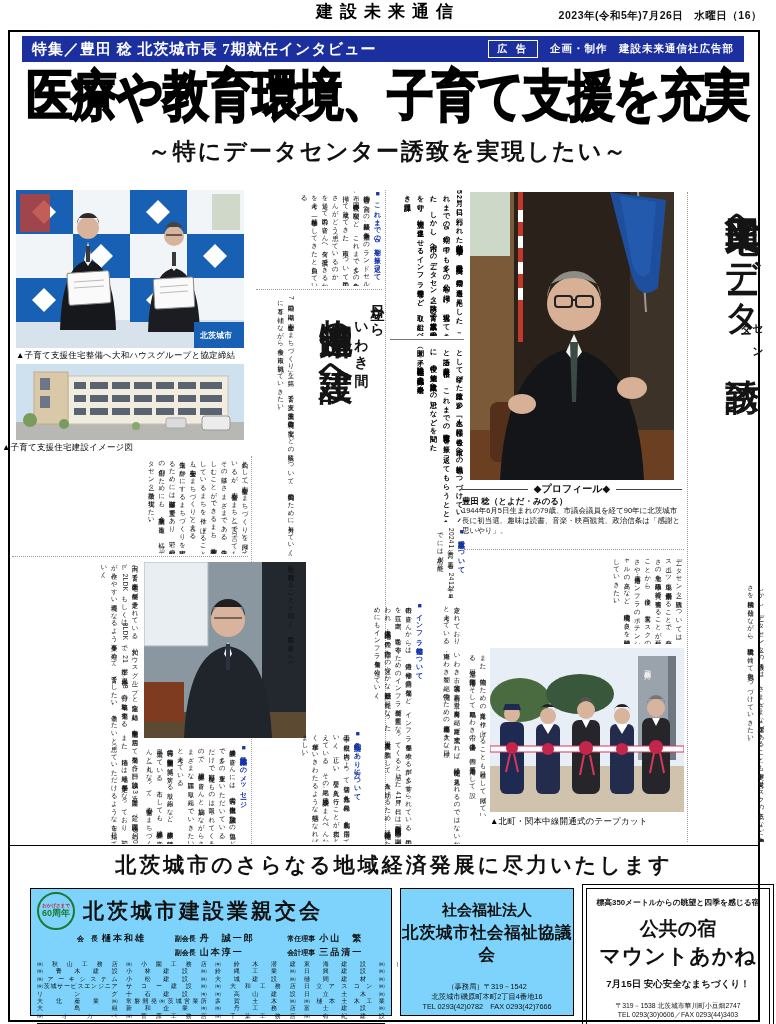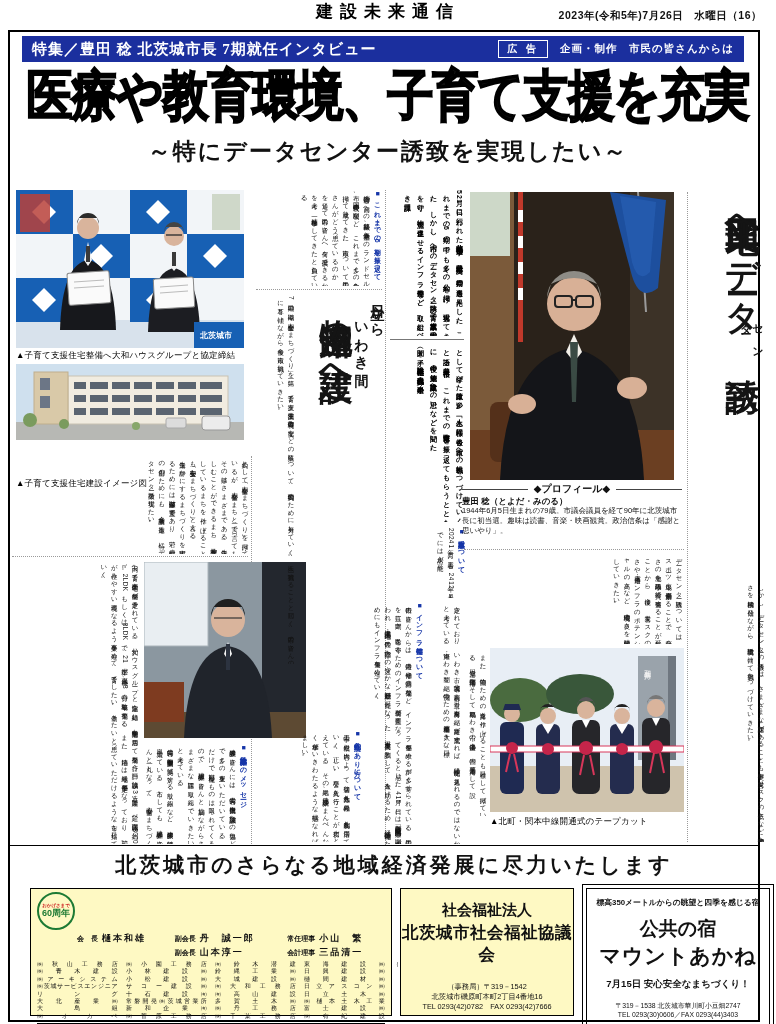--- a/index.html
+++ b/index.html
@@ -47,21 +47,21 @@
   .dot-h{height:0;border-top:1px dotted #9a9a9a;}
   .sol-h{height:0;border-top:1.5px solid #000;}
   .lead-div{height:0;border-top:1px solid #777;}
   
   .ph svg{display:block;}
   .ov-white{color:#fff;font-weight:bold;}
   
   .bot-banner{left:10px;top:851px;width:768px;text-align:center;font-family:"Liberation Serif","DejaVu Serif",serif;
               font-size:21px;font-weight:900;letter-spacing:3px;}
   
-  .adbox{border:1.5px solid #000;box-sizing:border-box;background:#fef9c3;}
+  .adbox{border:1.5px solid #000;box-sizing:border-box;background:#7dd3fc;}
   .ad1{left:30px;top:888px;width:362px;height:128px;padding:3px 6px;}
   .ad1 .hd{display:flex;align-items:center;gap:8px;}
   .badge{width:34px;height:34px;border:2.5px solid #1d7a34;border-radius:50%;flex:0 0 auto;
          display:flex;flex-direction:column;align-items:center;justify-content:center;line-height:1;}
   .badge .b1{font-size:4.5px;color:#c22;font-weight:bold;}
   .badge .b2{font-size:9px;color:#1d7a34;font-weight:900;margin-top:1px;}
   .ad1 .ttl{font-size:21px;font-weight:900;letter-spacing:3px;white-space:nowrap;}
   .officers{display:grid;grid-template-columns:1fr 1.15fr 1fr;font-size:8px;margin:2px 0 2px 40px;row-gap:1px;}
   .officer .role{font-weight:bold;font-size:7px;margin-right:4px;}
   .officer .oname{font-weight:bold;font-size:9px;letter-spacing:2px;}
@@ -88,21 +88,21 @@
 <div class="page">
 
   <div class="abs masthead">建設未来通信</div>
   <div class="abs pdate">2023年(令和5年)7月26日　水曜日（16）</div>
   <div class="abs frame"></div>
 
   <div class="abs banner">
     <span class="t">特集／豊田 稔 北茨城市長 7期就任インタビュー</span>
     <span class="sp"></span>
     <span class="adlab">広 告</span>
-    <span class="credit">企画・制作　市民の皆さんからは</span>
+    <span class="credit">企画・制作　建設未来通信社広告部</span>
   </div>
 
   <div class="abs h-main">医療や教育環境、子育て支援を充実</div>
   <div class="abs h-sub">～特にデータセンター誘致を実現したい～</div>
 
   <div class="abs dot-v" style="left:251px;top:456px;height:388px;"></div>
   <div class="abs dot-v" style="left:385px;top:190px;height:655px;"></div>
   <div class="abs dot-v" style="left:687px;top:192px;height:650px;"></div>
   <div class="abs dot-h" style="left:464px;top:549px;width:220px;"></div>
   <div class="abs dot-h" style="left:256px;top:289px;width:126px;"></div>
@@ -178,21 +178,21 @@
       <rect x="18" y="8" width="34" height="52" fill="#d9c9a8" stroke="#bfae8d"></rect>
       <rect x="24" y="14" width="10" height="12" fill="#6c7686"></rect>
         <rect x="24" y="32" width="10" height="12" fill="#6c7686"></rect>
       <circle cx="14" cy="56" r="7" fill="#7a9b5e"></circle>
         <circle cx="48" cy="60" r="5" fill="#7a9b5e"></circle>
         <circle cx="120" cy="62" r="4" fill="#88a76b"></circle>
       <rect x="186" y="52" width="28" height="14" rx="3" fill="#ececec" stroke="#999"></rect>
       <rect x="150" y="54" width="20" height="10" rx="2" fill="#dcdcdc" stroke="#aaa"></rect>
     </svg>
   </div>
-  <div class="abs cap" style="left:16px;top:442px;width:236px;margin-top:36px;">▲子育て支援住宅建設イメージ図</div>
+  <div class="abs cap" style="left:2px;top:442px;width:236px;">▲子育て支援住宅建設イメージ図</div>
 
   <div class="abs vt" style="left:12px;top:456px;width:238px;height:98px;">
     <span>公約として「安心安全なまちづくり」を掲げているが、安心安全なまちと一言で言ってもその形はさまざまである。生活を楽しむことができるまち、学校教育が充実しているまちを作り上げることも「安心安全なまちづくり」と言える。</span>
     <span>生活を静かにするまちづくりを実現するためには財源確保が重要であり、若い世代の雇用の創出のためにも、企業誘致を推進し、特にデータセンター誘致を実現したい。</span>
   </div>
   <div class="abs vt" style="left:12px;top:560px;width:128px;height:284px;">
     <span>市内へ子育て支援住宅の整備が予定されている。大和ハウスグループと協定を締結し、中学校跡地を活用して整備を行う計画。施設はS造3階建て、延べ床面積は約3000㎡。2LDKもしくは3LDKで、21世帯が入居可能、48台分の駐車場も整備する。また、跡地には緑地も整備予定となっており、若い世代が住みやすい環境となるよう事業を進めて、子育てしたい、働きたいと思っていただけるような市を目指していく。</span>
   </div>
   <div class="abs vt" style="left:142px;top:744px;width:106px;height:100px;">
     <span class="bh">■地元建設業界へのメッセージ</span>
@@ -368,20 +368,21 @@
 
   <div class="abs sol-h" style="left:8px;top:845px;width:750px;"></div>
   <div class="abs bot-banner">北茨城市のさらなる地域経済発展に尽力いたします</div>
 
   <div class="abs adbox ad1">
     <div class="hd">
       <div class="badge">
         <span class="b1">おかげさまで</span>
         <span class="b2">60周年</span>
       </div>
+      <div class="ttl">北茨城市建設業親交会</div>
     </div>
     <div class="officers">
 
         <span class="officer"><b class="role">会　長</b><span class="oname">樋本和雄</span></span>
 
         <span class="officer"><b class="role">副会長</b><span class="oname">丹　誠一郎</span></span>
 
         <span class="officer"><b class="role">常任理事</b><span class="oname">小山　繁</span></span>
 
         <span class="officer"><b class="role">副会長</b><span class="oname">山本淳一</span></span>

